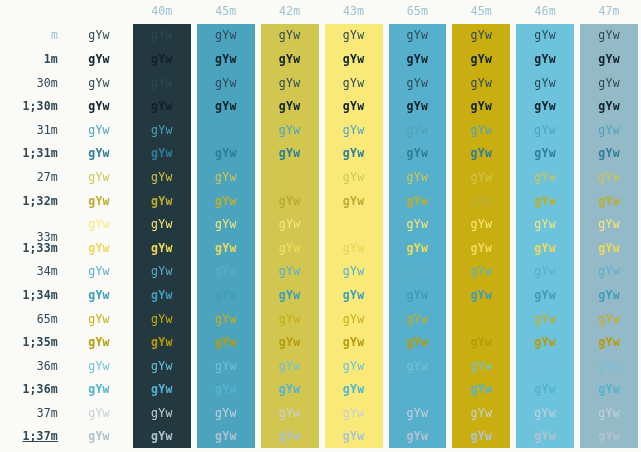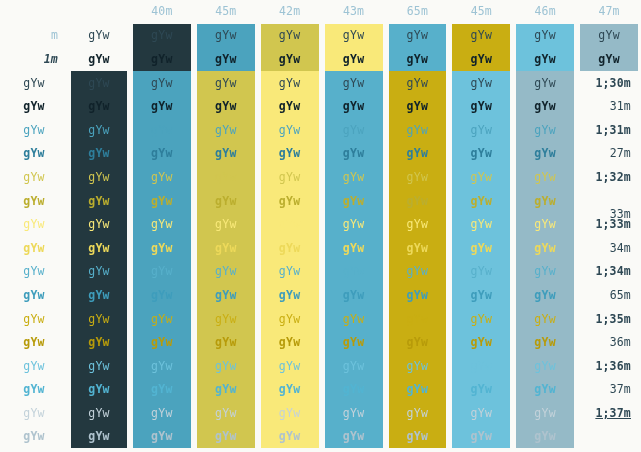--- a/index.html
+++ b/index.html
@@ -81,30 +81,31 @@
     <div class="rowlabel" style="color: rgb(157, 195, 212);">m</div>
     <div class="cell plain" style="color: rgb(46, 72, 84);">gYw</div>
     <div class="cell bgcol" style="background: rgb(35, 56, 63); color: rgb(46, 72, 84);">gYw</div>
     <div class="cell bgcol" style="background: rgb(75, 163, 190); color: rgb(46, 72, 84);">gYw</div>
     <div class="cell bgcol" style="background: rgb(209, 198, 79); color: rgb(46, 72, 84);">gYw</div>
     <div class="cell bgcol" style="background: rgb(249, 233, 121); color: rgb(46, 72, 84);">gYw</div>
     <div class="cell bgcol" style="background: rgb(87, 176, 203); color: rgb(46, 72, 84);">gYw</div>
     <div class="cell bgcol" style="background: rgb(201, 174, 18); color: rgb(46, 72, 84);">gYw</div>
     <div class="cell bgcol" style="background: rgb(109, 194, 220); color: rgb(46, 72, 84);">gYw</div>
     <div class="cell bgcol" style="background: rgb(149, 186, 199); color: rgb(46, 72, 84);">gYw</div>
-    <div class="rowlabel" style="color: rgb(46, 72, 84); font-weight: bold; font-style: italic;">1m</div>
+    <div class="rowlabel" style="color: rgb(46, 72, 84); font-weight: bold;">1m</div>
     <div class="cell plain bold" style="color: rgb(16, 34, 42);">gYw</div>
     <div class="cell bgcol bold" style="background: rgb(35, 56, 63); color: rgb(16, 34, 42);">gYw</div>
     <div class="cell bgcol bold" style="background: rgb(75, 163, 190); color: rgb(16, 34, 42);">gYw</div>
     <div class="cell bgcol bold" style="background: rgb(209, 198, 79); color: rgb(16, 34, 42);">gYw</div>
     <div class="cell bgcol bold" style="background: rgb(249, 233, 121); color: rgb(16, 34, 42);">gYw</div>
     <div class="cell bgcol bold" style="background: rgb(87, 176, 203); color: rgb(16, 34, 42);">gYw</div>
     <div class="cell bgcol bold" style="background: rgb(201, 174, 18); color: rgb(16, 34, 42);">gYw</div>
     <div class="cell bgcol bold" style="background: rgb(109, 194, 220); color: rgb(16, 34, 42);">gYw</div>
     <div class="cell bgcol bold" style="background: rgb(149, 186, 199); color: rgb(16, 34, 42);">gYw</div>
+    <div class="rowlabel" style="color: rgb(46, 72, 84);">30m</div>
     <div class="cell plain" style="color: rgb(46, 72, 84);">gYw</div>
     <div class="cell bgcol" style="background: rgb(35, 56, 63); color: rgb(46, 72, 84);">gYw</div>
     <div class="cell bgcol" style="background: rgb(75, 163, 190); color: rgb(46, 72, 84);">gYw</div>
     <div class="cell bgcol" style="background: rgb(209, 198, 79); color: rgb(46, 72, 84);">gYw</div>
     <div class="cell bgcol" style="background: rgb(249, 233, 121); color: rgb(46, 72, 84);">gYw</div>
     <div class="cell bgcol" style="background: rgb(87, 176, 203); color: rgb(46, 72, 84);">gYw</div>
     <div class="cell bgcol" style="background: rgb(201, 174, 18); color: rgb(46, 72, 84);">gYw</div>
     <div class="cell bgcol" style="background: rgb(109, 194, 220); color: rgb(46, 72, 84);">gYw</div>
     <div class="cell bgcol" style="background: rgb(149, 186, 199); color: rgb(46, 72, 84);">gYw</div>
     <div class="rowlabel" style="color: rgb(46, 72, 84); font-weight: bold;">1;30m</div>

